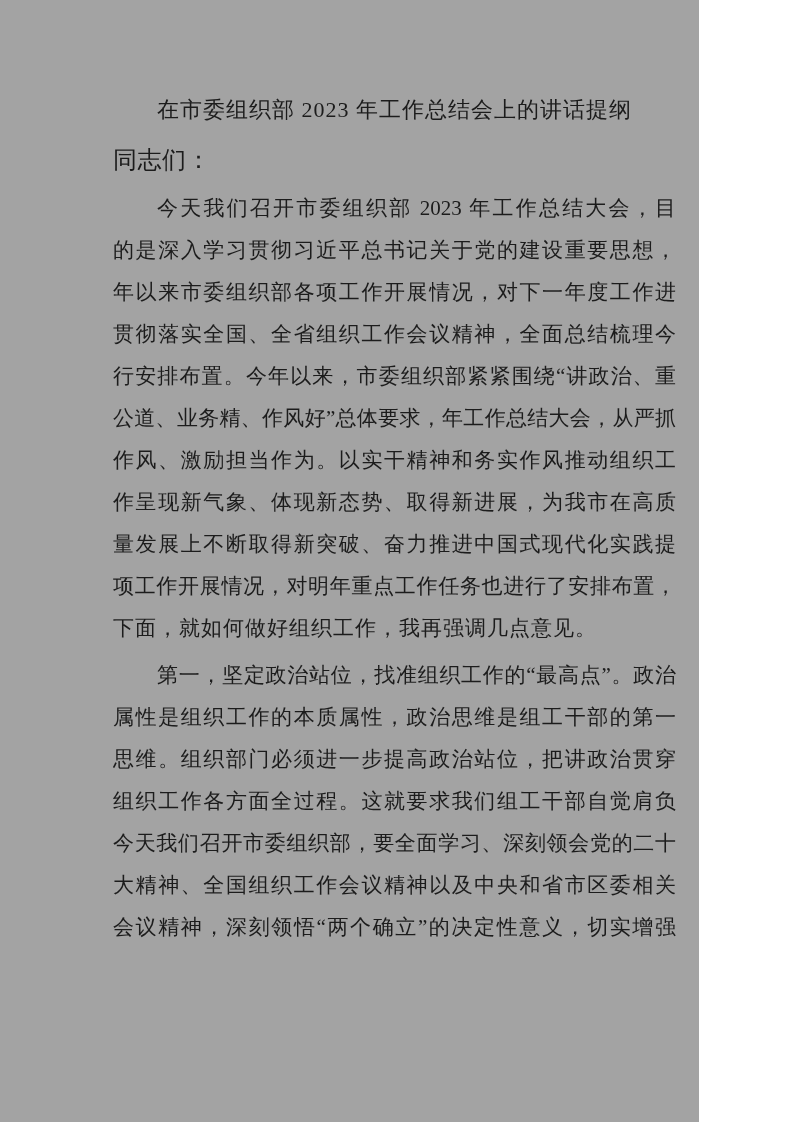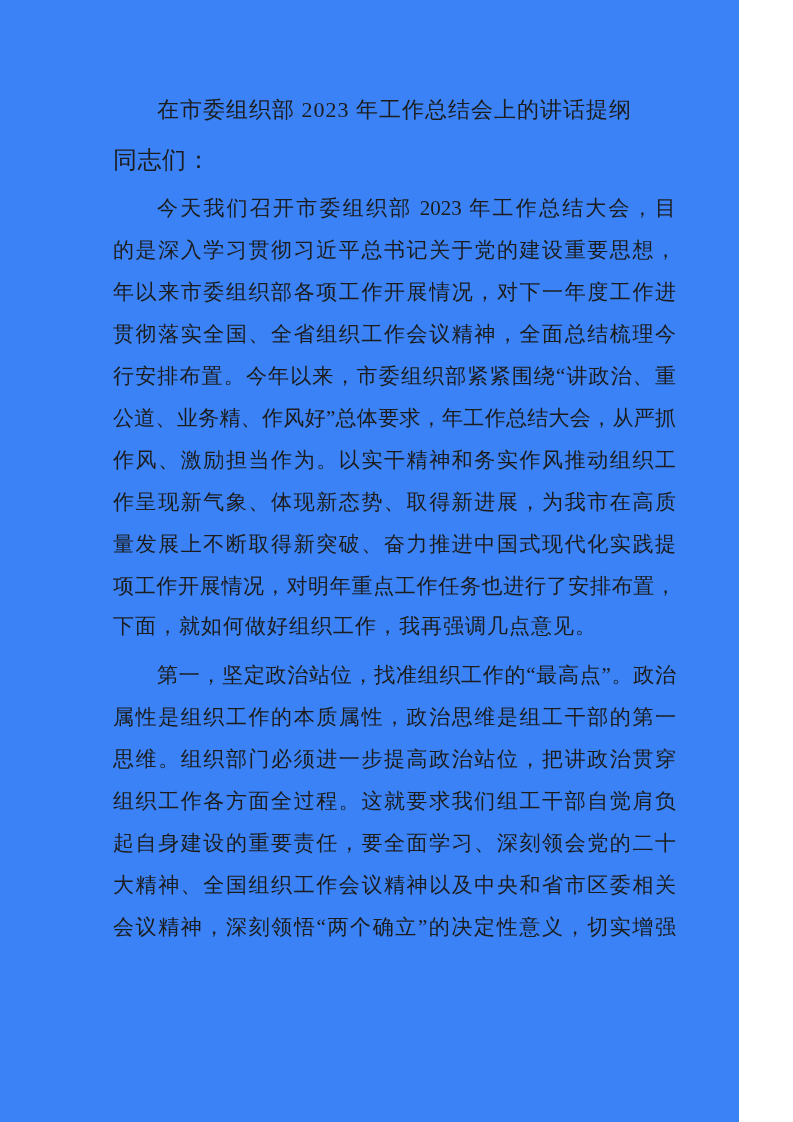--- a/index.html
+++ b/index.html
@@ -4,25 +4,24 @@
 <style>
   html, body {
     margin: 0;
     padding: 0;
     background: #ffffff;
   }
   .page {
     position: relative;
     width: 699px;
     height: 1122px;
-    background: #3b82f6;
+    background: #a3a3a3;
     color: #1c1c1c;
     font-family: "Liberation Serif", "DejaVu Serif", serif;
     overflow: hidden;
-    padding-left: 40px;
   }
   .content {
     position: absolute;
     left: 113px;
     top: 89px;
     width: 563px;
   }
   .doc-title {
     height: 42px;
     line-height: 42px;
@@ -51,21 +50,20 @@
     text-align-last: justify;
     overflow: hidden;
   }
   .line.first {
     text-indent: 44px;
   }
   .line.plast {
     text-align: center;
     text-align-last: left;
     letter-spacing: 1px;
-    font-family: Liberation Mono, monospace;
   }
 </style>
 </head>
 <body>
 
 <div class="page">
   <div class="content">
 
     <div class="doc-title">在市委组织部 2023 年工作总结会上的讲话提纲</div>
 
@@ -83,19 +81,19 @@
       <div class="line">量发展上不断取得新突破、奋力推进中国式现代化实践提</div>
       <div class="line">项工作开展情况，对明年重点工作任务也进行了安排布置，</div>
       <div class="line plast">下面，就如何做好组织工作，我再强调几点意见。</div>
     </div>
 
     <div class="para">
       <div class="line first">第一，坚定政治站位，找准组织工作的“最高点”。政治</div>
       <div class="line">属性是组织工作的本质属性，政治思维是组工干部的第一</div>
       <div class="line">思维。组织部门必须进一步提高政治站位，把讲政治贯穿</div>
       <div class="line">组织工作各方面全过程。这就要求我们组工干部自觉肩负</div>
-      <div class="line">起自身建设的重要责任，要全面学习、深刻领会党的二十</div>
+      <div class="line">今天我们召开市委组织部，要全面学习、深刻领会党的二十</div>
       <div class="line">大精神、全国组织工作会议精神以及中央和省市区委相关</div>
       <div class="line">会议精神，深刻领悟“两个确立”的决定性意义，切实增强</div>
     </div>
 
   </div>
 </div>
 
 </body></html>

